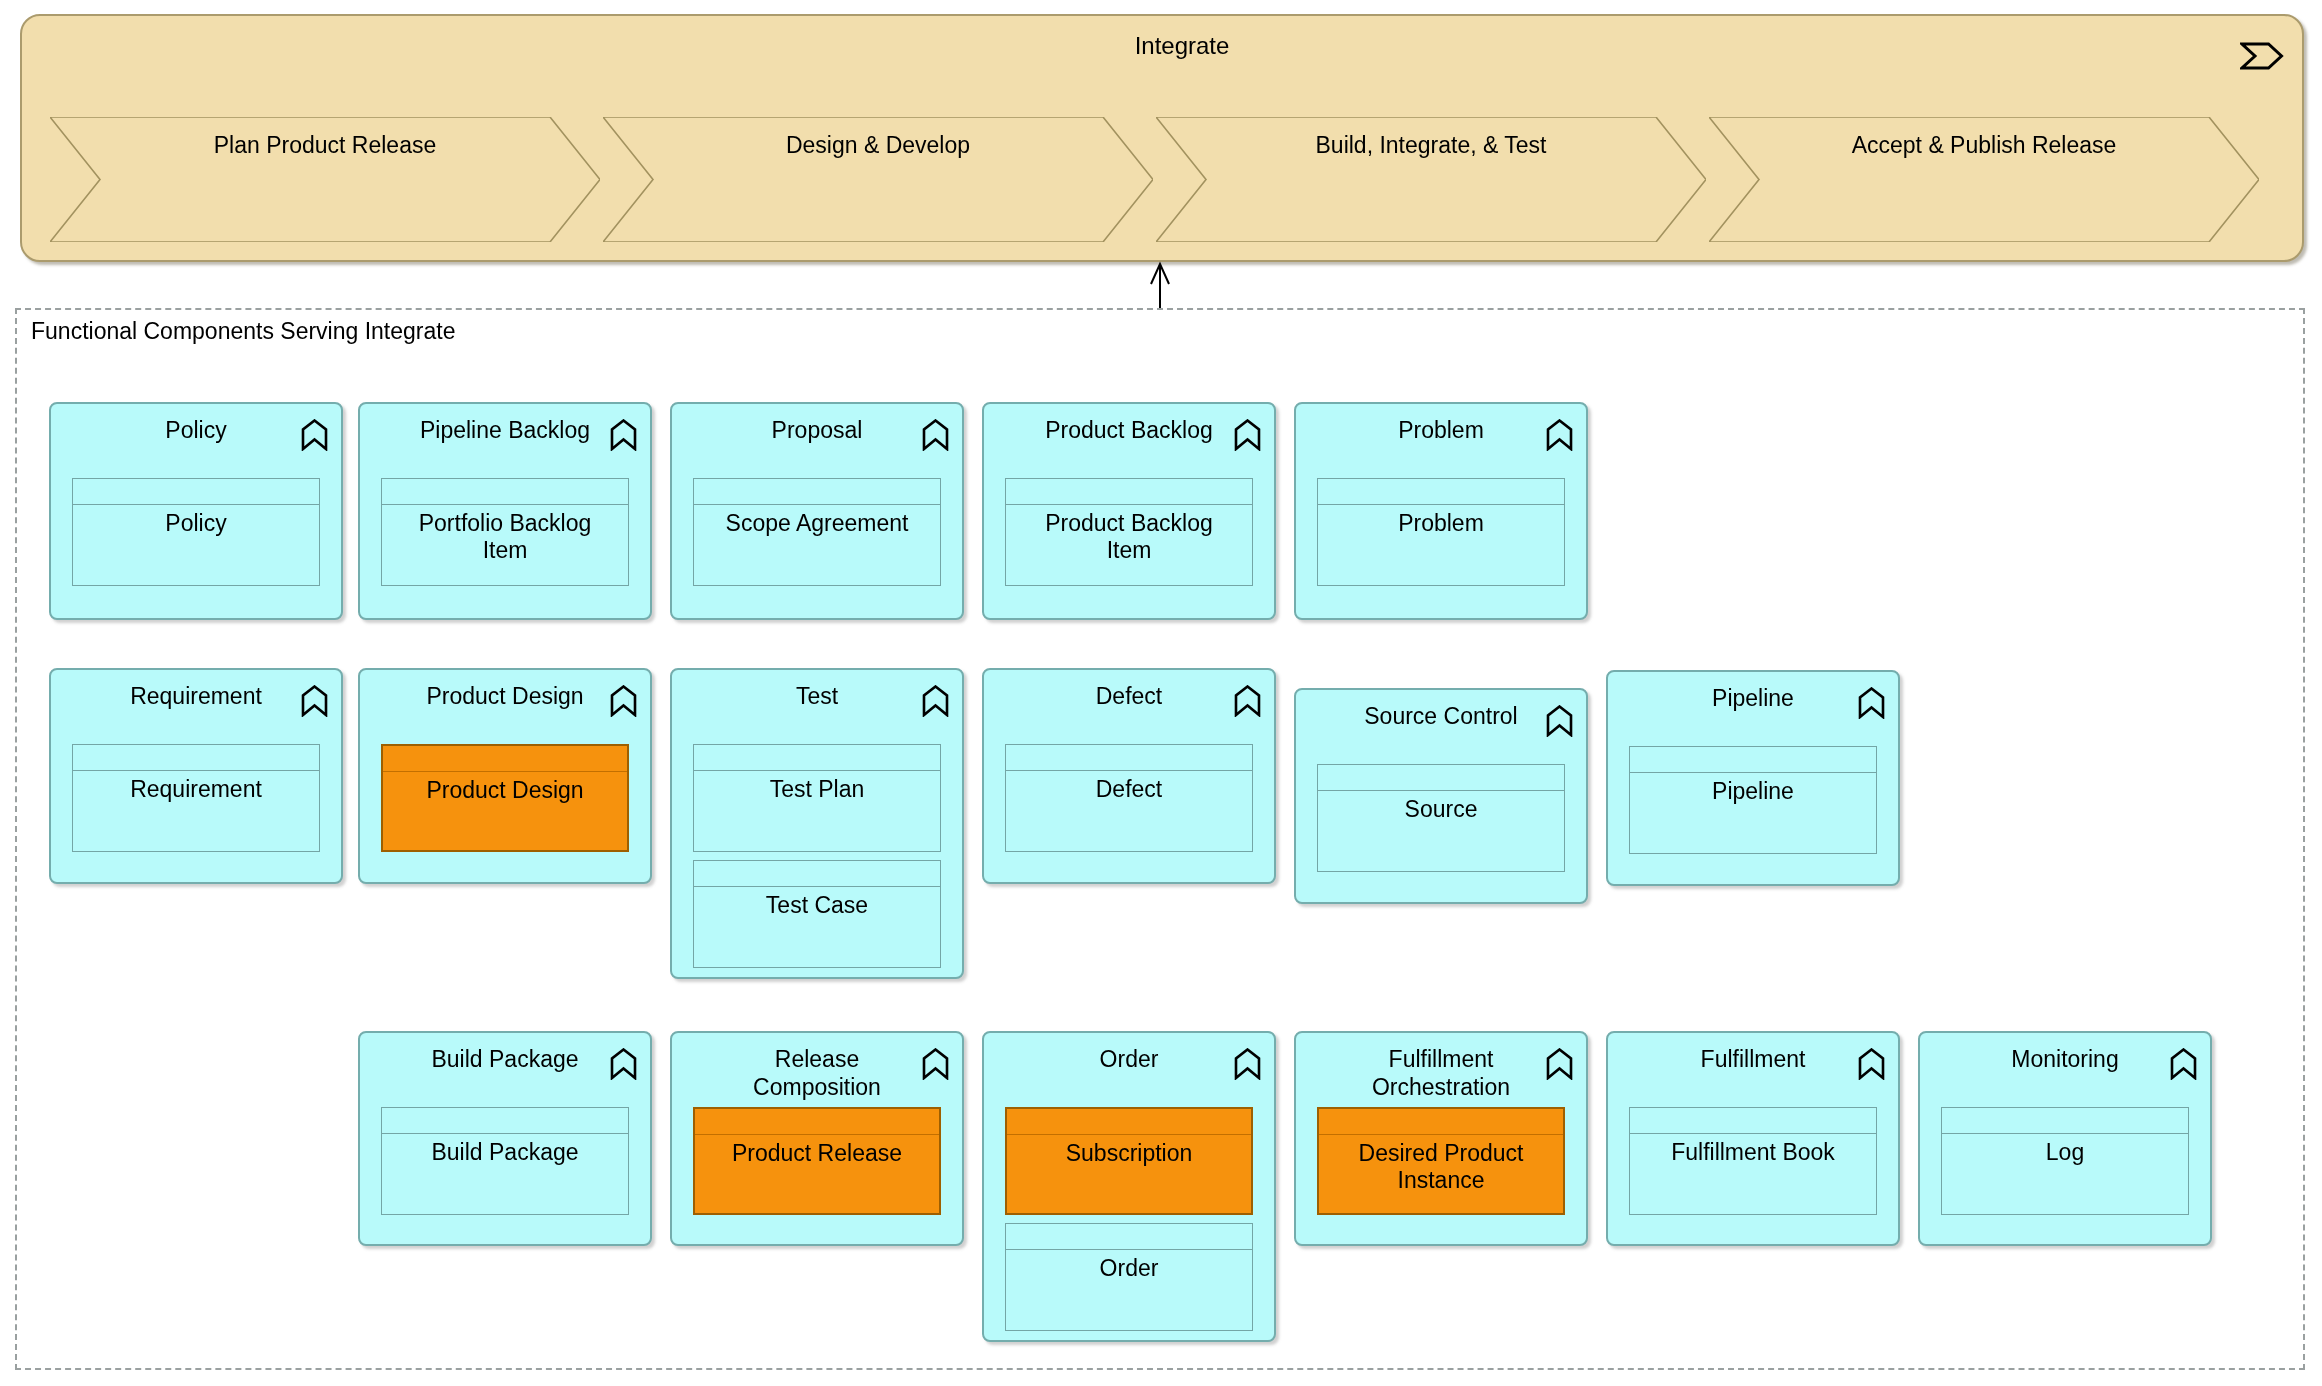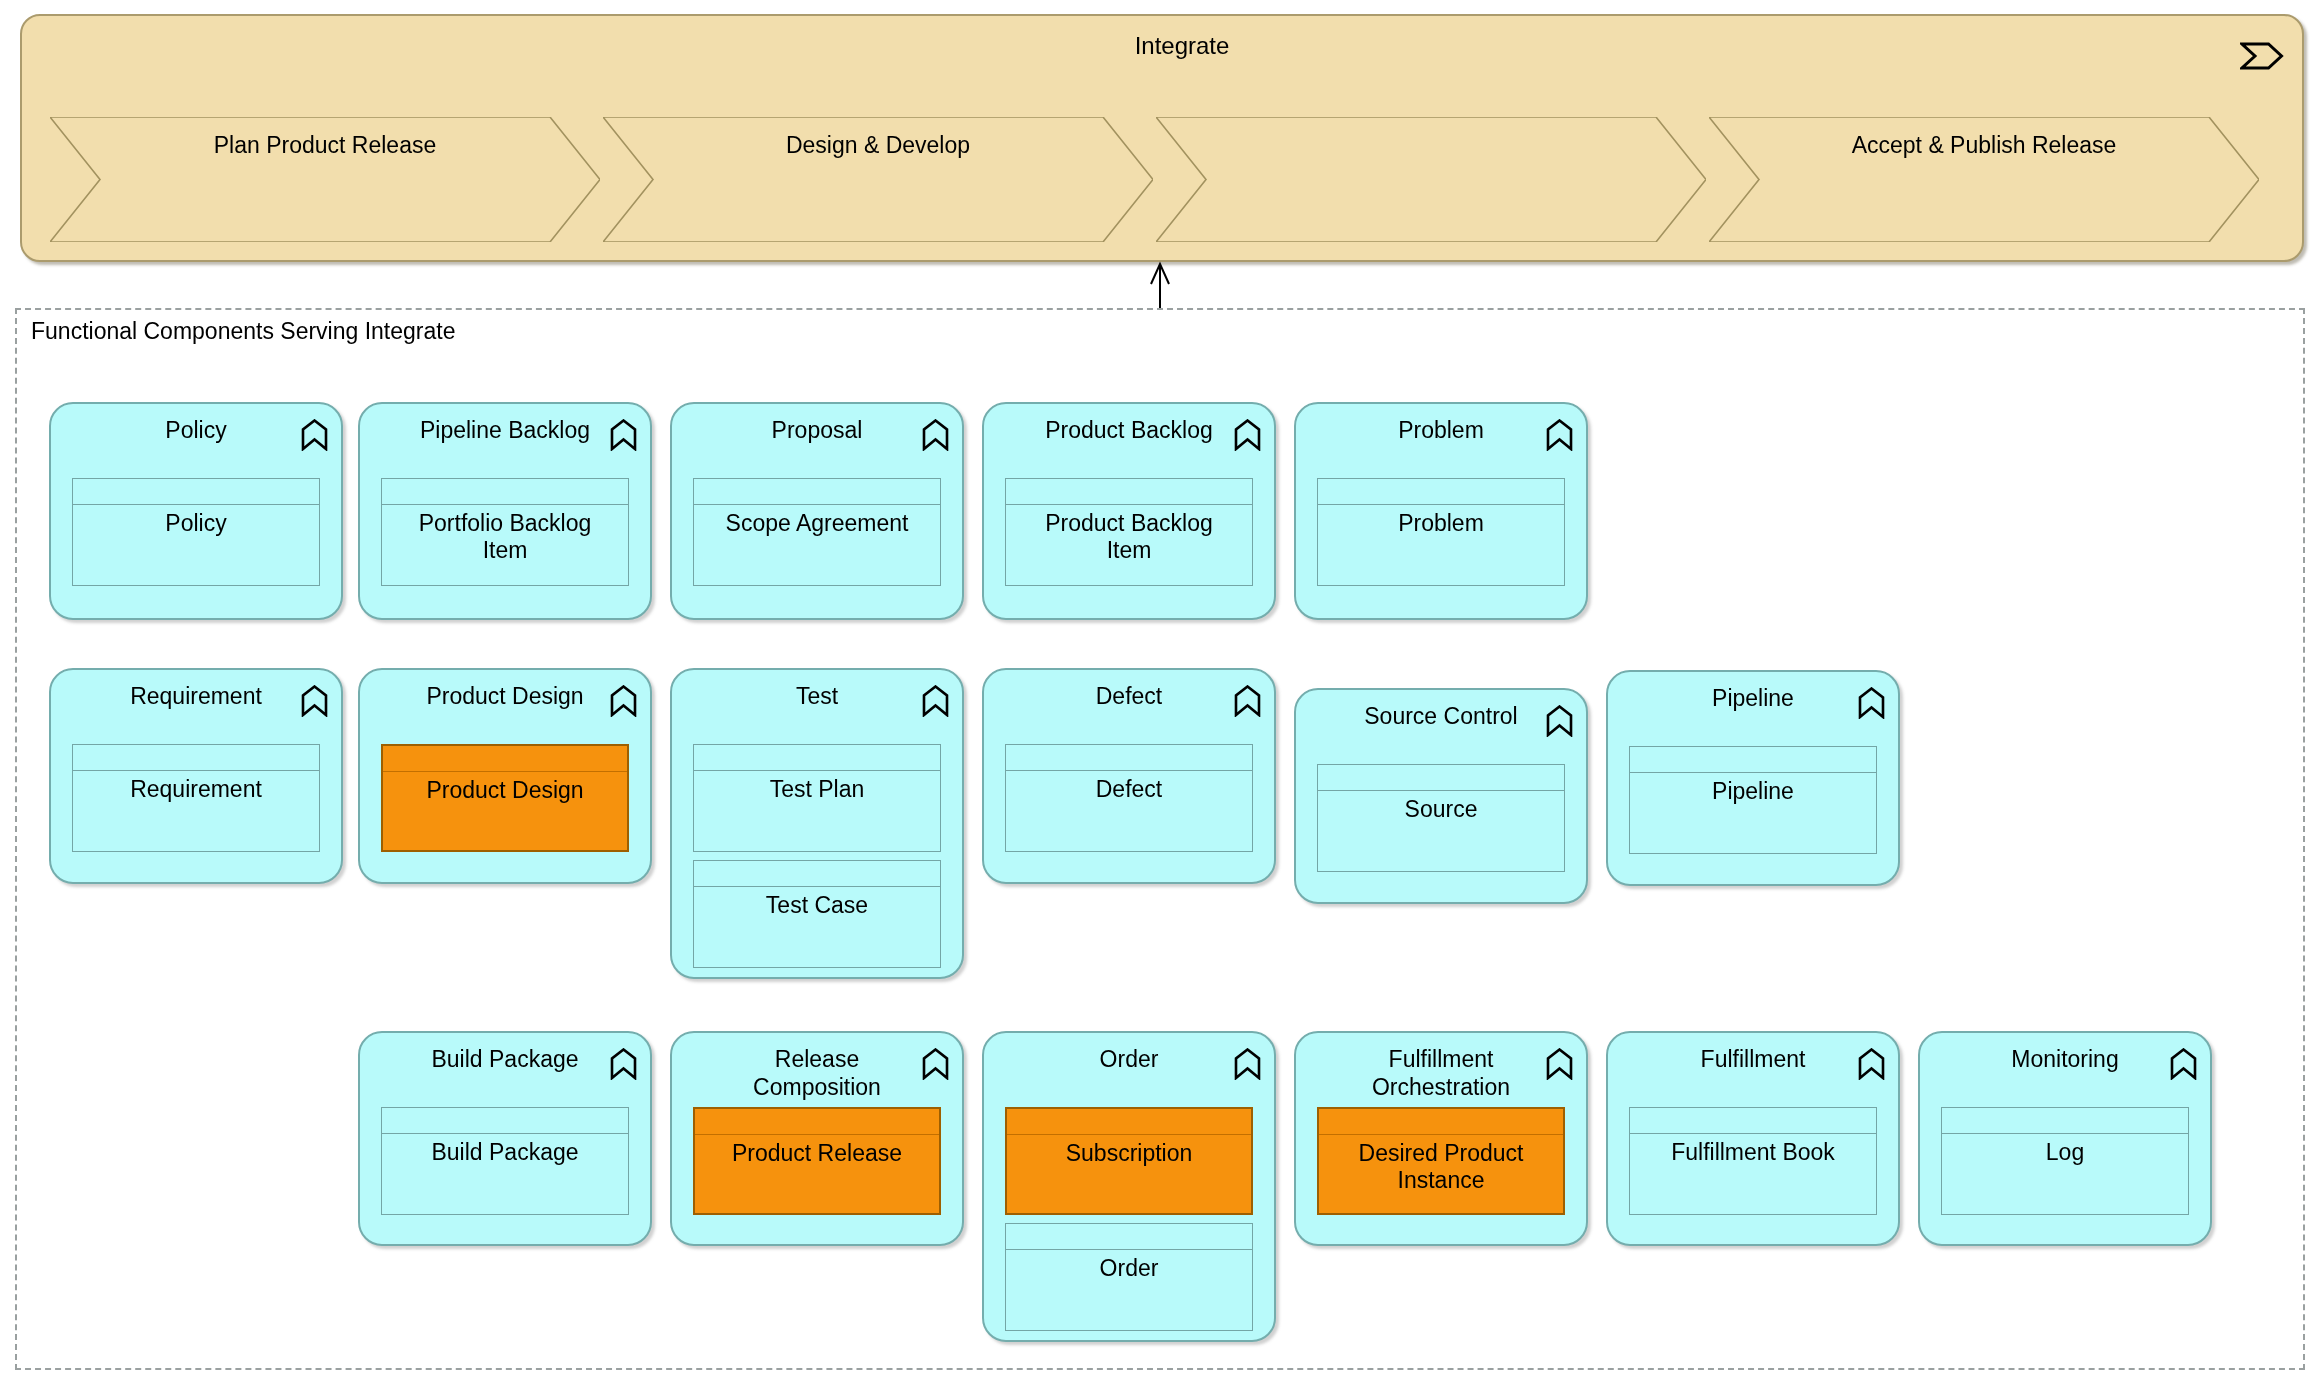--- a/index.html
+++ b/index.html
@@ -22,21 +22,21 @@
   .serving-arrow{position:absolute;left:1140px;top:260px;width:40px;height:72px;}
   
   .fc-container{
     position:absolute;left:15px;top:308px;width:2290px;height:1062px;
     border:2px dashed #9aa0a0;box-sizing:border-box;background:#fff;
   }
   .fc-label{position:absolute;left:14px;top:8px;font-size:23px;text-align:right;}
   
   .comp{
     position:absolute;width:294px;background:#B8FAFA;
-    border:2px solid #74ADAD;border-radius:24px;box-sizing:border-box;
+    border:2px solid #74ADAD;border-radius:8px;box-sizing:border-box;
     box-shadow:3px 3px 3px rgba(120,120,120,.35);
   }
   .comp-title{
     position:absolute;top:12px;left:50%;transform:translateX(-50%);
     width:195px;text-align:center;font-size:23px;line-height:28px;
   }
   .fc-icon{position:absolute;top:15px;right:13px;width:27px;height:32px;}
   .obj{
     position:absolute;left:21px;right:21px;height:108px;
     background:#B8FAFA;border:1px solid #74A5A5;box-sizing:border-box;
@@ -70,20 +70,21 @@
     <div class="stage" style="left:581px">
       <svg viewBox="0 0 550 125" preserveAspectRatio="none">
         <polygon points="0,0 500,0 550,62.5 500,125 0,125 50,62.5" fill="none" stroke="#A2925F" stroke-width="1.6" vector-effect="non-scaling-stroke"></polygon>
       </svg>
       <div class="stage-label">Design &amp; Develop</div>
     </div>
     <div class="stage" style="left:1134px">
       <svg viewBox="0 0 550 125" preserveAspectRatio="none">
         <polygon points="0,0 500,0 550,62.5 500,125 0,125 50,62.5" fill="none" stroke="#A2925F" stroke-width="1.6" vector-effect="non-scaling-stroke"></polygon>
       </svg>
+      <div class="stage-label">Build, Integrate, &amp; Test</div>
     </div>
     <div class="stage" style="left:1687px">
       <svg viewBox="0 0 550 125" preserveAspectRatio="none">
         <polygon points="0,0 500,0 550,62.5 500,125 0,125 50,62.5" fill="none" stroke="#A2925F" stroke-width="1.6" vector-effect="non-scaling-stroke"></polygon>
       </svg>
       <div class="stage-label">Accept &amp; Publish Release</div>
     </div>
   </div>
 
   <svg class="serving-arrow" viewBox="0 0 40 72">

